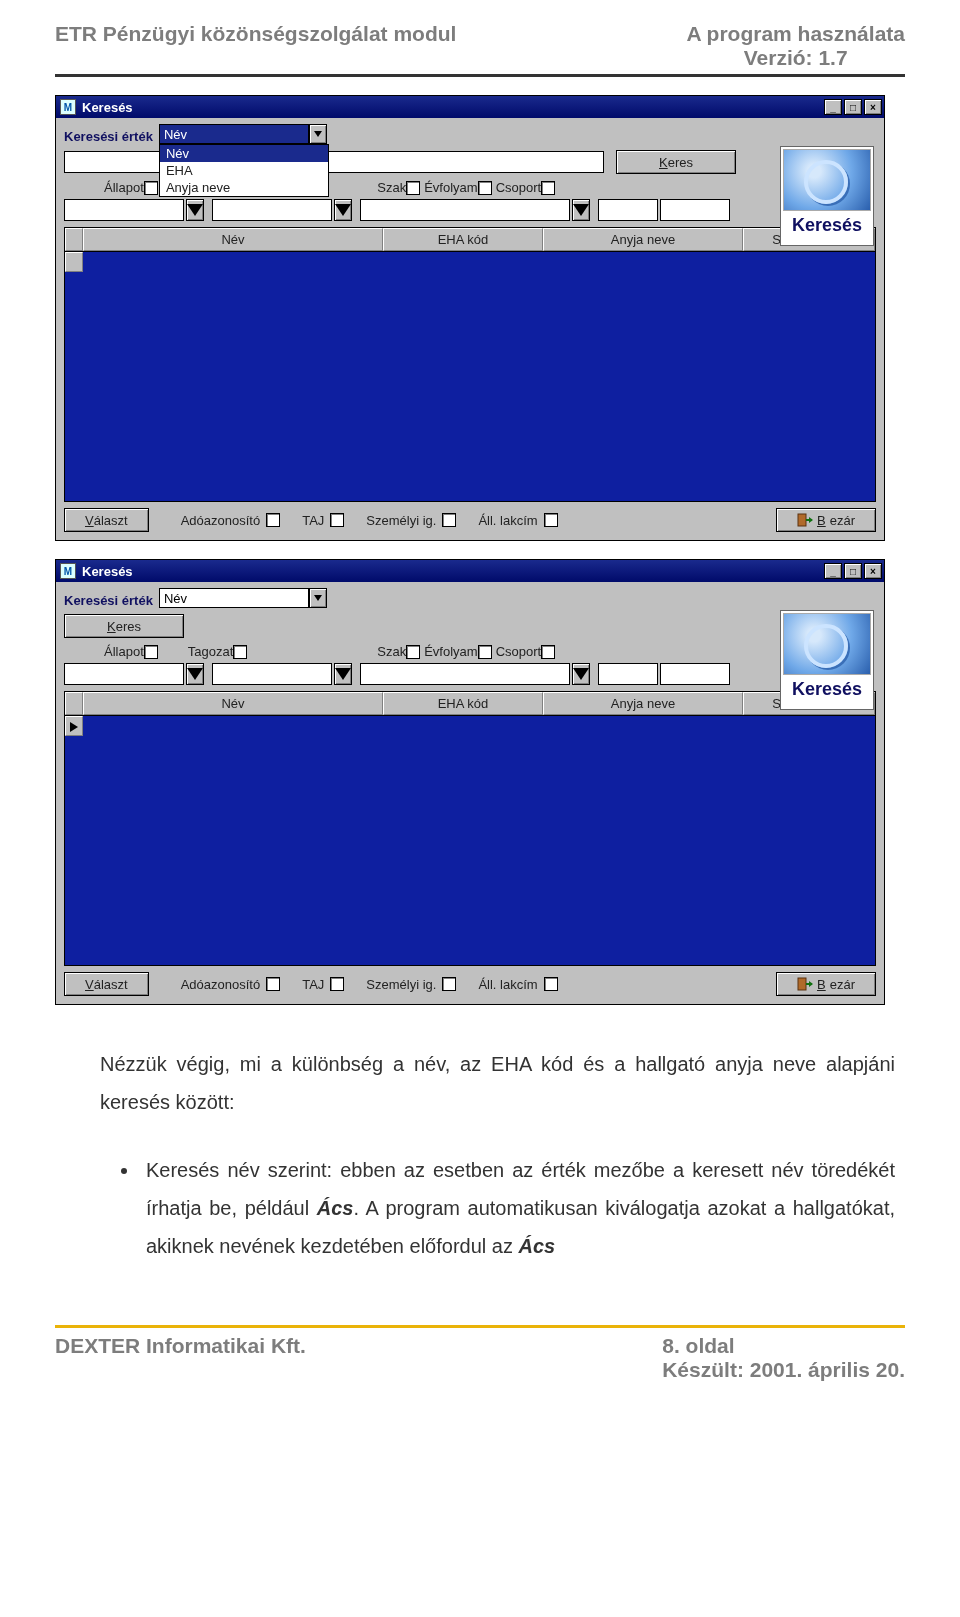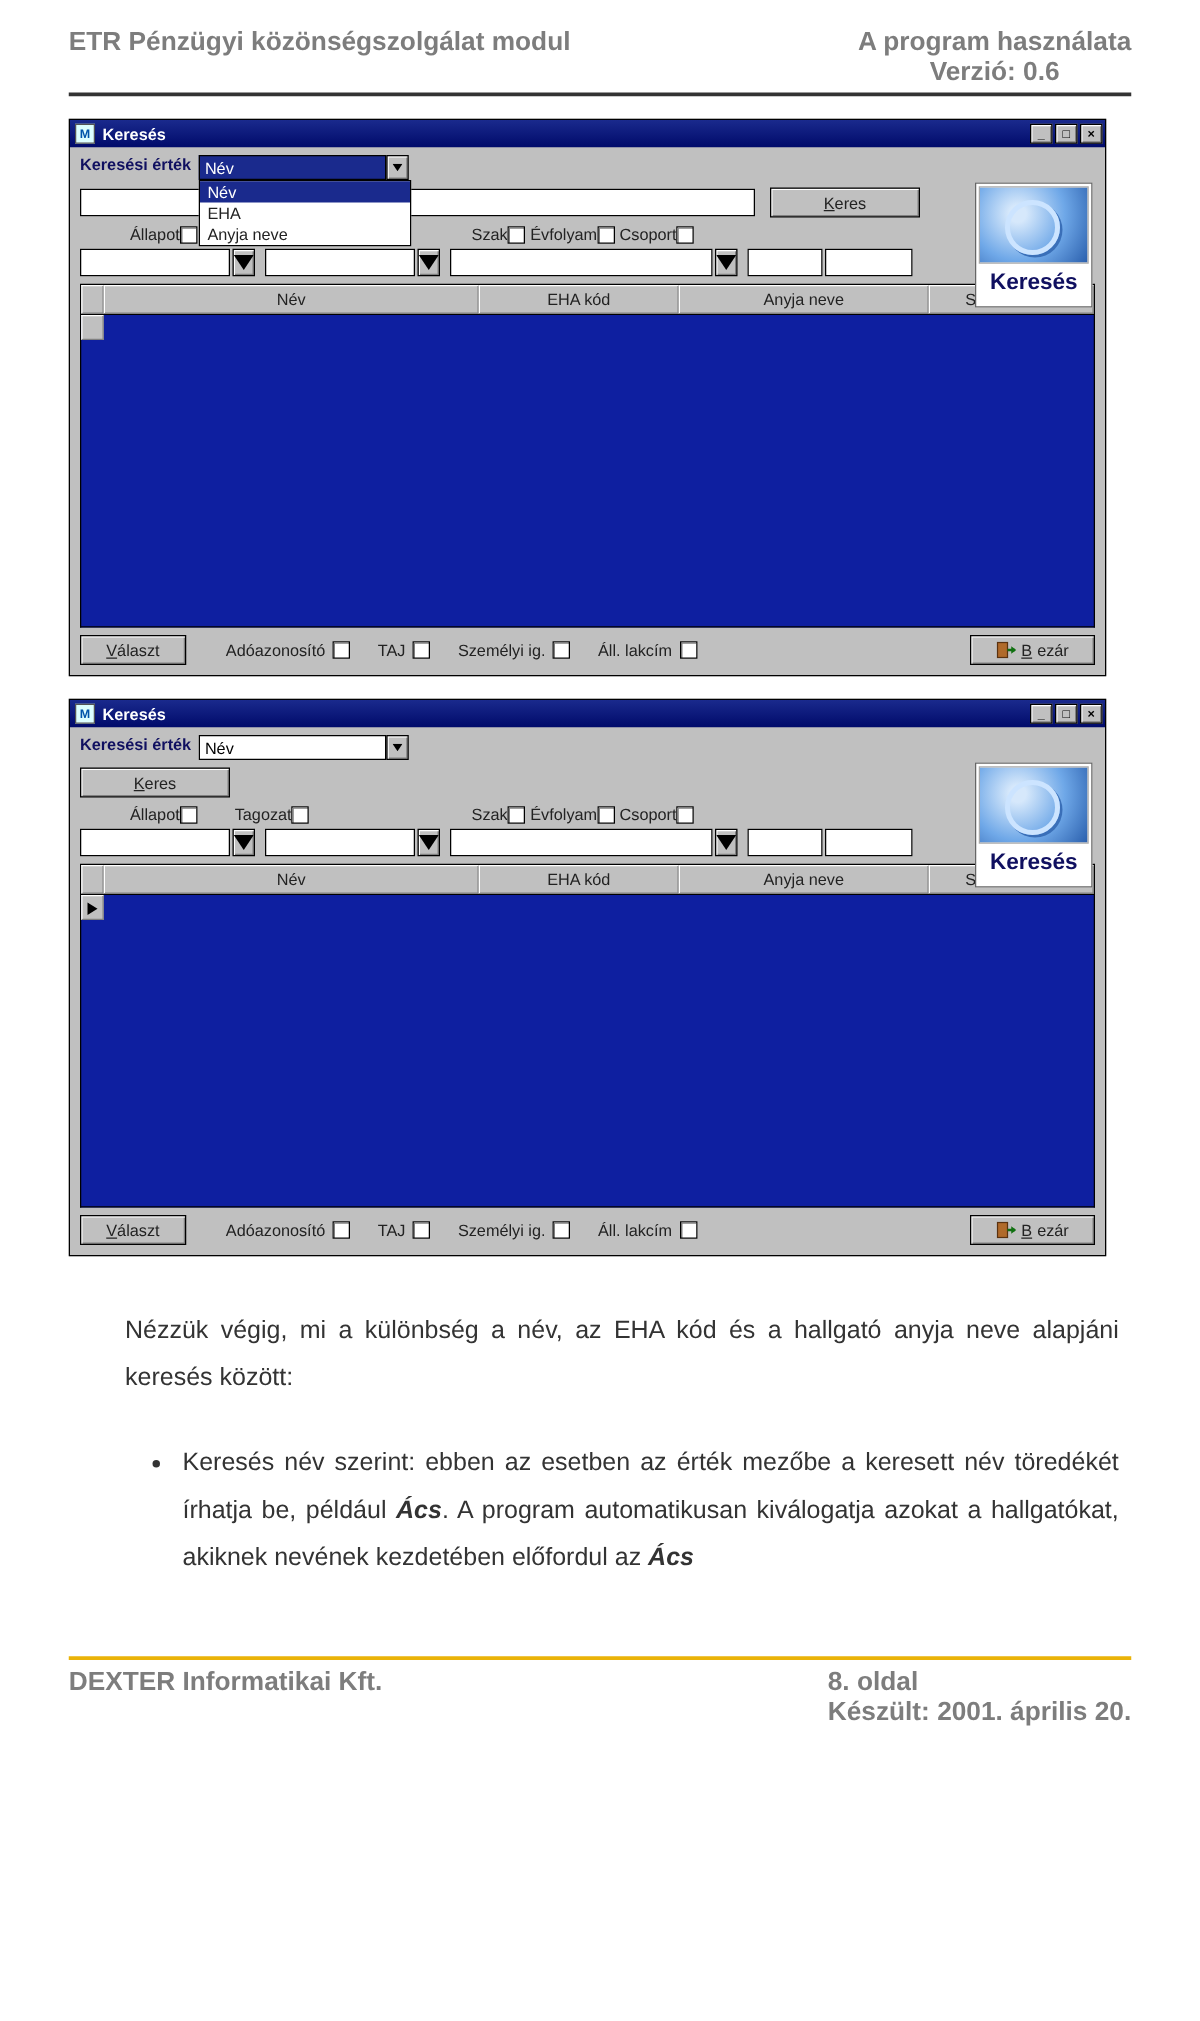--- a/index.html
+++ b/index.html
@@ -27,21 +27,21 @@
   .doc-footer .right { }
   
   .winshot { width:830px; margin:0 0 18px 0; border:1px solid #000; background:#c0c0c0; font-family:"MS Sans Serif",Tahoma,Arial,sans-serif; font-size:13px; }
   .titlebar { height:22px; background:linear-gradient(#1a2a8d,#000a6a); color:#fff; display:flex; align-items:center; justify-content:space-between; padding:0 2px 0 4px; font-weight:bold; }
   .titlebar .ttext { display:flex; align-items:center; gap:6px; }
   .titlebar .sysicon { width:16px; height:16px; background:#dff; border:1px solid #555; display:flex; align-items:center; justify-content:center; font-size:10px; color:#05a; font-weight:bold;}
   .titlebar .sysbtns { display:flex; gap:2px; }
   .sysbtn { width:18px; height:16px; background:#c0c0c0; border:1px solid #000; box-shadow: inset 1px 1px #fff, inset -1px -1px #808080; font-size:10px; display:flex; align-items:center; justify-content:center; color:#000; font-weight:bold;}
   .client { background:#c0c0c0; padding:6px 8px 8px 8px; }
   
-  .row { display:flex; align-items:flex-start; gap:6px; margin-bottom:6px; }
+  .row { display:flex; align-items:flex-end; gap:6px; margin-bottom:6px; }
   .lbl { color:#101060; font-weight:bold; font-size:13px; }
   .combo { position:relative; display:flex; align-items:stretch; }
   .comboInput { border:1px solid #000; background:#fff; height:20px; padding:0 4px; font-family:inherit; font-size:13px; }
   .combobtn { width:18px; border:1px solid #000; box-shadow: inset 1px 1px #fff, inset -1px -1px #808080; background:#c0c0c0; display:flex; align-items:center; justify-content:center; }
   .combobtn svg { width:8px; height:6px; }
   .droplist { position:absolute; top:20px; left:0; border:1px solid #000; background:#fff; z-index:5; min-width:100%; }
   .dropitem { padding:1px 6px; font-size:13px; }
   .dropitem.sel { background:#1a2a8d; color:#fff; }
   
   .searchline { display:flex; align-items:center; gap:12px; margin-bottom:6px; }
@@ -77,21 +77,21 @@
 </style>
 </head>
 <body>
 
 <div class="page">
 
 <div class="doc-header">
   <div>ETR Pénzügyi közönségszolgálat modul</div>
   <div class="right">
     <div>A program használata</div>
-    <div class="ver">Verzió: 0.6</div>
+    <div class="ver">Verzió: 1.7</div>
   </div>
 </div>
 <hr class="doc-hr">
 
 <div class="winshot relwrap">
   <div class="titlebar">
     <div class="ttext">
       <span class="sysicon">M</span>
       <span>Keresés</span>
     </div>

